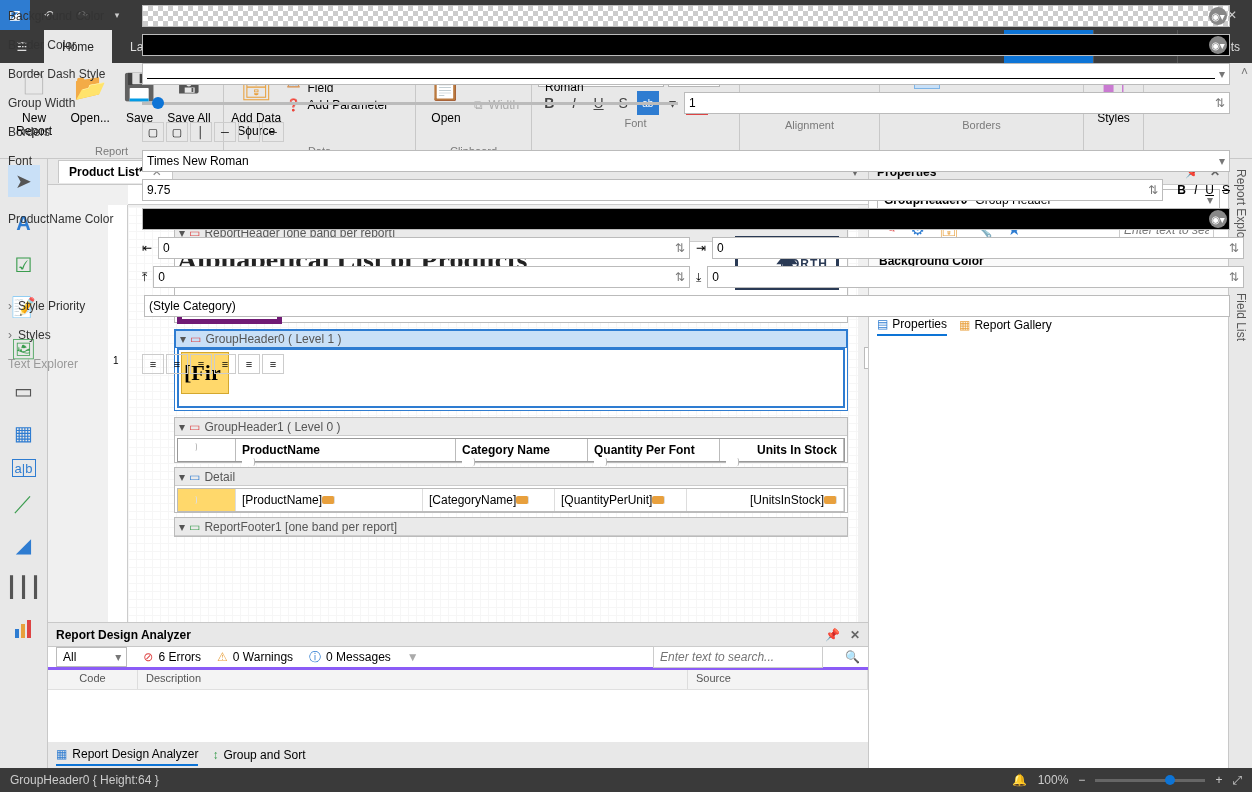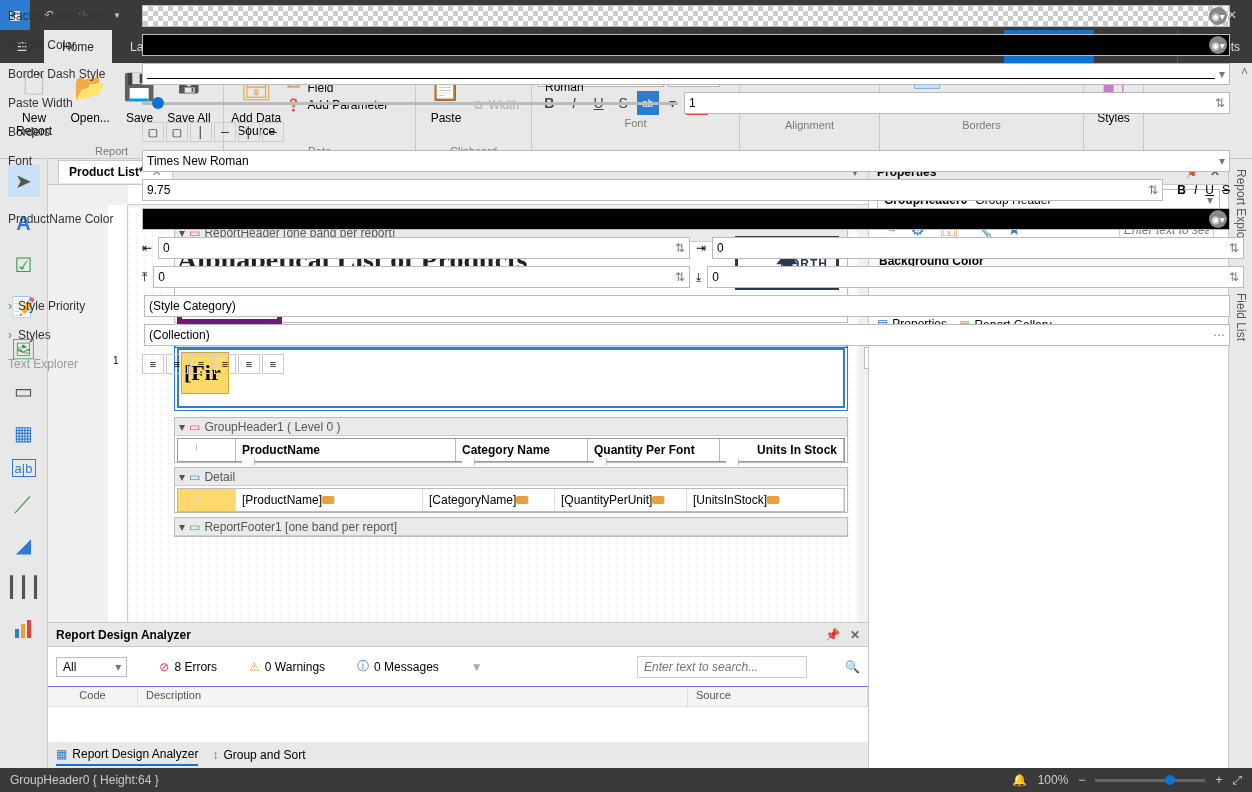--- a/index.html
+++ b/index.html
@@ -71,21 +71,21 @@
 .tbl-hdr div{border-right:1px solid #bbb;padding:4px 6px;font-weight:bold;font-family:"Times New Roman";background:#fff;position:relative}
 .tbl-row{position:absolute;left:2px;right:2px;top:20px;height:24px;display:flex;border:1px solid #bbb}
 .tbl-row div{border-right:1px solid #ddd;padding:4px 6px;font-family:"Times New Roman";position:relative;display:flex;align-items:center}
 .badge{position:absolute;top:0;right:0;width:8px;height:8px;background:#e8a03d;border-radius:2px}
 .tbl-row div:first-child{background:#ffd86b}
 .gear{position:absolute;right:-28px;top:140px;width:22px;height:22px;border:1px solid #bbb;background:#fff;display:flex;align-items:center;justify-content:center;cursor:pointer}
 
 .analyzer{height:120px;border-top:1px solid #c8c8c8;background:#fff;display:flex;flex-direction:column}
 .analyzer .hdr{height:24px;background:#e8e8e8;border-bottom:1px solid #c8c8c8;display:flex;align-items:center;padding:0 8px;font-weight:bold}
 .analyzer .hdr .right{margin-left:auto;display:flex;gap:10px;color:#666;cursor:pointer}
-.analyzer .bar{height:40px;display:flex;align-items:center;gap:32px;padding:0 8px;border-bottom:1px solid #8b5cf6}
+.analyzer .bar{height:23px;display:flex;align-items:center;gap:16px;padding:0 8px;border-bottom:3px solid #8b5cf6}
 .analyzer .bar .combo{border:1px solid #bbb;padding:2px 50px 2px 6px;position:relative;background:#fff}
 .analyzer .bar .combo::after{content:"▾";position:absolute;right:5px;color:#777}
 .analyzer .bar .stat{display:flex;align-items:center;gap:5px}
 .analyzer .bar input{border:1px solid #ccc;padding:3px 6px;margin-left:auto;font-style:italic;color:#888;width:170px}
 .analyzer .cols{height:20px;display:flex;border-bottom:1px solid #e0e0e0;background:#f4f4f4}
 .analyzer .cols div{border-right:1px solid #ddd;padding:2px 8px;font-size:11px;color:#555}
 .bottom-tabs{height:26px;display:flex;align-items:center;gap:14px;padding:0 8px}
 .bottom-tabs .bt{display:flex;align-items:center;gap:5px;cursor:pointer;padding:3px 0}
 .bottom-tabs .bt.act{border-bottom:2px solid #0d74d6}
 
@@ -210,21 +210,21 @@
               <span>Add Parameter</span>
             </div>
         </div>
       </div>
       <div class="cap">Data</div>
     </div>
     <div class="rgroup" style="width:116px">
       <div class="items">
         <div class="big-btn" style="width:48px">
             <div class="ic" style="color:#e8a03d">📋</div>
-            <div class="lbl">Paste</div>
+            <div class="lbl">Open</div>
           </div>
         <div style="display:flex;flex-direction:column;gap:2px;padding-top:4px">
           <div class="small-btn disabled">
               <span>✂</span>
               <span>Cut</span>
             </div>
           <div class="small-btn disabled">
               <span>⧉</span>
               <span>Width</span>
             </div>
@@ -406,21 +406,21 @@
                   <div class="badge"></div>
                 </div>
               <div style="width:132px">
                   <span>[CategoryName]</span>
                   <div class="badge"></div>
                 </div>
               <div style="width:132px">
                   <span>[QuantityPerUnit]</span>
                   <div class="badge"></div>
                 </div>
-              <div style="flex:1;justify-content:flex-start">
+              <div style="flex:1;justify-content:flex-end">
                   <span>[UnitsInStock]</span>
                   <div class="badge"></div>
                 </div>
             </div>
           </div>
 
           <div class="band" style="top:310px;height:20px">
             <div class="band-hdr">
                 <span class="tri">▾</span>
                 <span style="color:#3a9c4e">▭</span>
@@ -435,21 +435,21 @@
             <span>Report Design Analyzer</span>
             <div class="right">
               <span>📌</span>
               <span>✕</span>
             </div>
           </div>
         <div class="bar">
           <div class="combo"><span>All</span></div>
           <div class="stat">
               <span style="color:#d44">⊘</span>
-              <span>8 Errors</span>
+              <span>6 Errors</span>
             </div>
           <div class="stat">
               <span style="color:#e8a03d">⚠</span>
               <span>0 Warnings</span>
             </div>
           <div class="stat">
               <span style="color:#2e7cd1">ⓘ</span>
               <span>0 Messages</span>
             </div>
           <span style="color:#aaa">▼</span>
@@ -515,21 +515,21 @@
           </div>
         <div class="prop-row">
             <div class="lbl">Border Dash Style</div>
             <div class="val">
               <div style="flex:1;border-top:1px solid #000;margin-top:9px"></div>
               <span style="color:#777;margin-left:4px">▾</span>
             </div>
             <span style="width:8px"></span>
           </div>
         <div class="prop-row">
-            <div class="lbl">Paste Width</div>
+            <div class="lbl">Group Width</div>
             <div class="slider">
               <div class="track">
                 <div class="thumb"></div>
               </div>
             </div>
             <div class="val" style="width:54px">
               <input value="1" style="">
               <span style="color:#777">⇅</span>
             </div>
             <span style="width:8px"></span>
@@ -605,24 +605,20 @@
             <span style="color:#777;cursor:pointer">›</span>
             <div class="lbl" style="width:120px">Style Priority</div>
             <div class="val">
               <span>(Style Category)</span>
             </div>
             <span style="width:8px"></span>
           </div>
         <div class="prop-row">
             <span style="color:#777;cursor:pointer">›</span>
             <div class="lbl" style="width:120px">Styles</div>
-            <div class="val">
-              <span>(Collection)</span>
-              <span style="margin-left:auto;color:#777">⋯</span>
-            </div>
             <span style="width:8px"></span>
           </div>
         <div class="prop-row">
             <div class="lbl" style="color:#999">Text Explorer</div>
           <div class="borders-btns">
               <span>≡</span>
               <span>≡</span>
               <span>≡</span>
               <span>≡</span>
               <span>≡</span>

